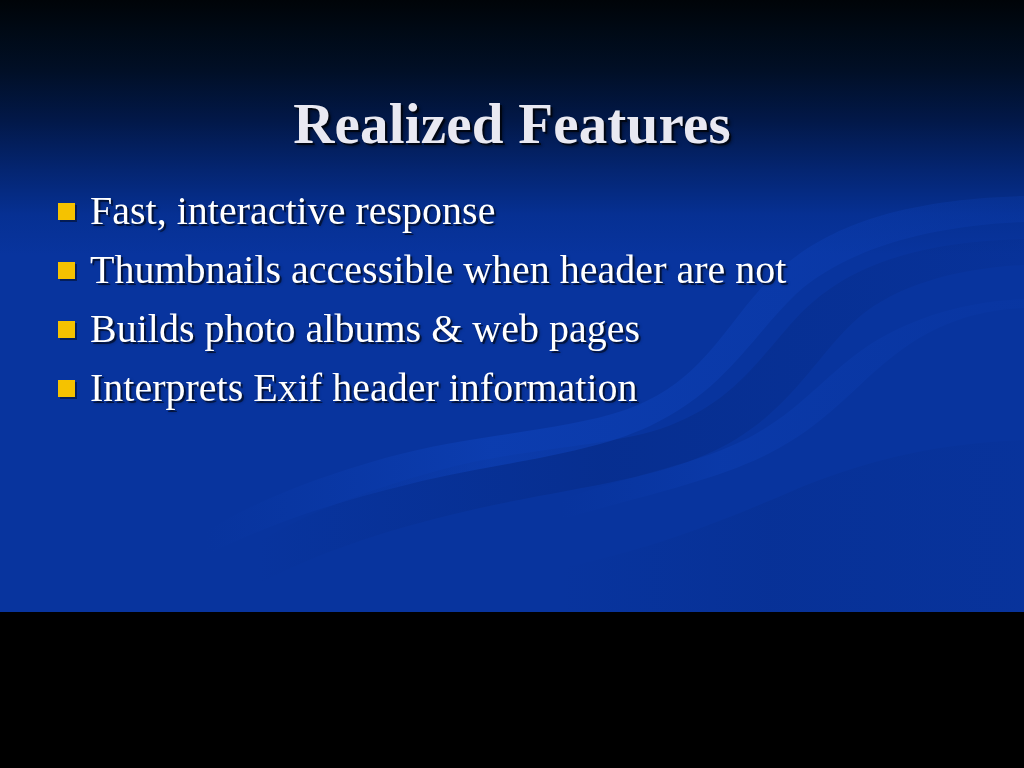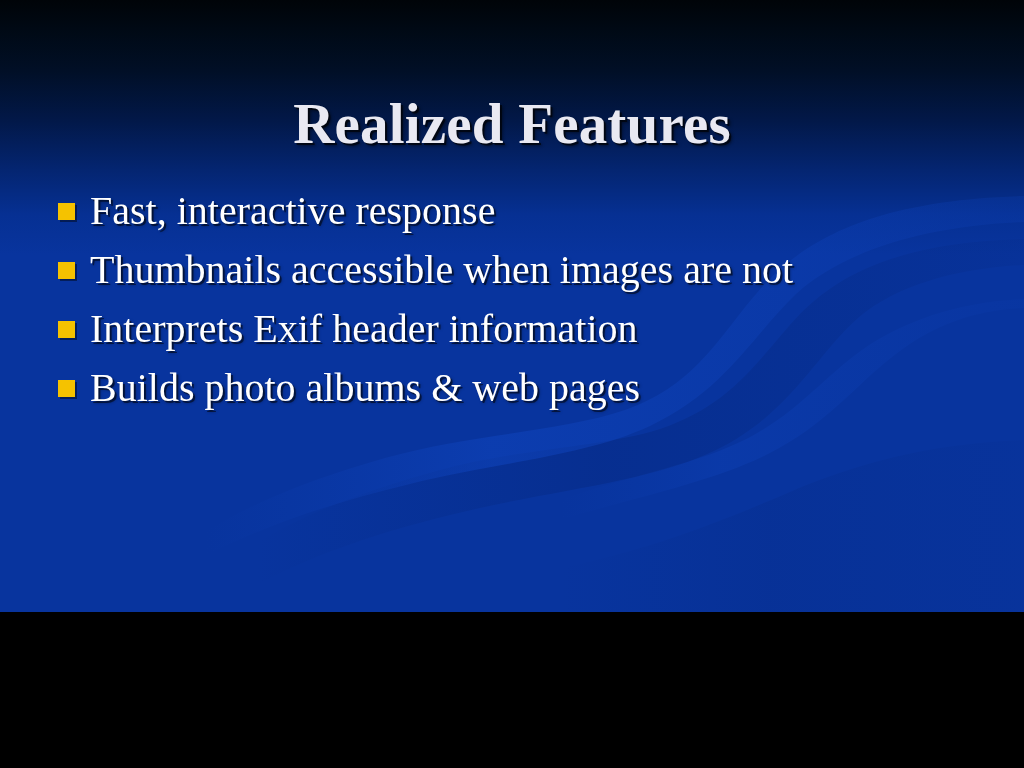--- a/index.html
+++ b/index.html
@@ -141,25 +141,25 @@
     <h1 class="slide-title">Realized Features</h1>
   </div>
 
   <ul class="bullet-list">
     <li class="bullet-item">
       <span class="bullet-marker"></span>
       <span class="bullet-text">Fast, interactive response</span>
     </li>
     <li class="bullet-item">
       <span class="bullet-marker"></span>
-      <span class="bullet-text">Thumbnails accessible when images are not</span>
+      <span class="bullet-text">Thumbnails accessible when header are not</span>
+    </li>
+    <li class="bullet-item">
+      <span class="bullet-marker"></span>
+      <span class="bullet-text">Builds photo albums &amp; web pages</span>
     </li>
     <li class="bullet-item">
       <span class="bullet-marker"></span>
       <span class="bullet-text">Interprets Exif header information</span>
-    </li>
-    <li class="bullet-item">
-      <span class="bullet-marker"></span>
-      <span class="bullet-text">Builds photo albums &amp; web pages</span>
     </li>
   </ul>
 
 </div>
 
 </body></html>

